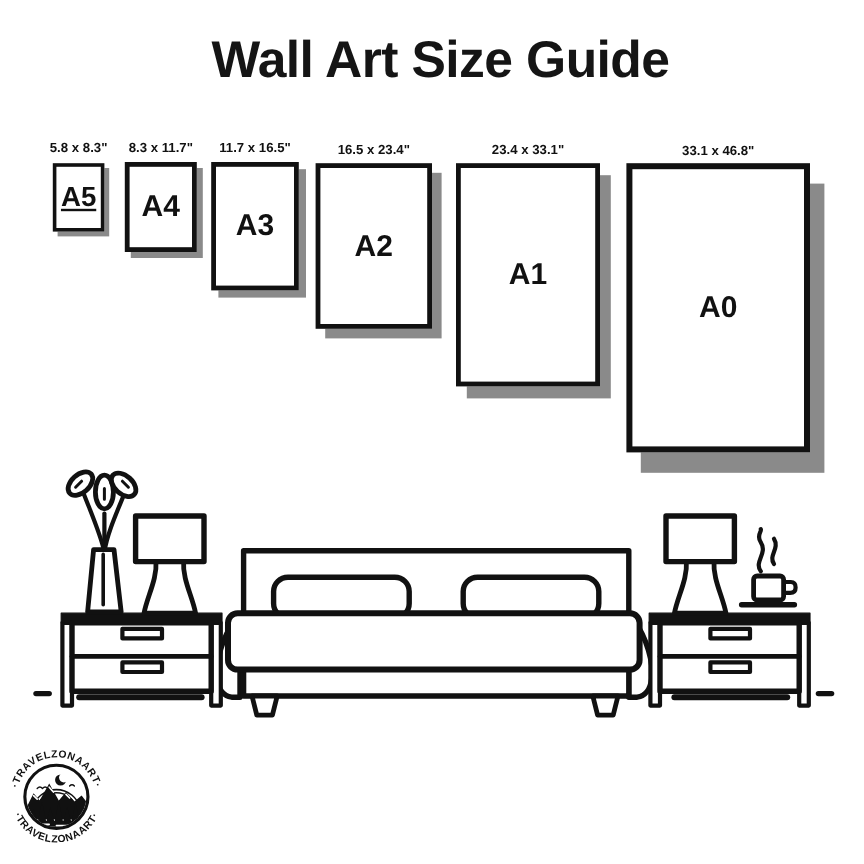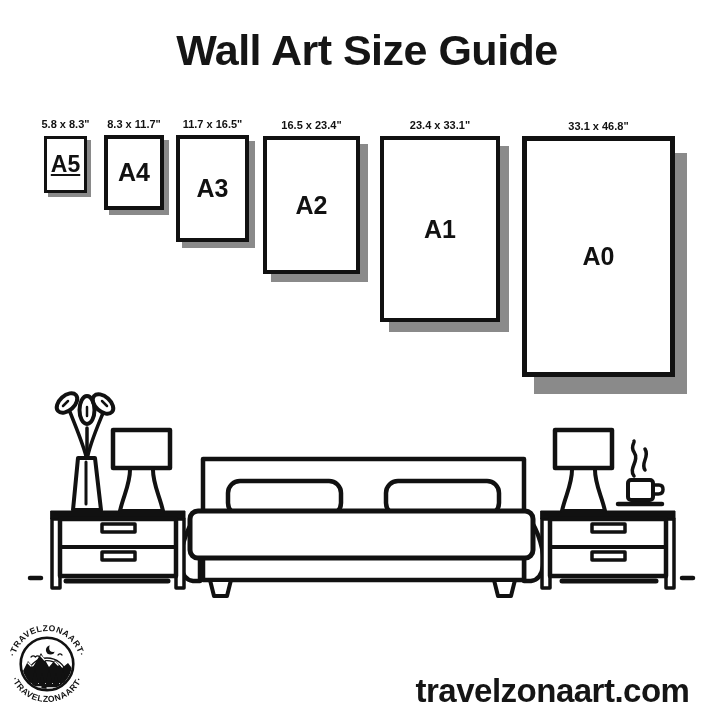--- a/index.html
+++ b/index.html
@@ -166,15 +166,14 @@
         <path d="M 31,657 q 2.2,-2.2 4.4,0 M 35.4,657 q 2.2,-2.2 4.4,0 M 58,655 q 2,-2 4,0" stroke="#111" stroke-width="1.2"></path>
         <path d="M 20,677 L 28,661 L 33,667 L 41,653 L 49,667 L 55,660 L 62,668 L 68,663 L 75,672 L 75,683 L 20,683 Z" fill="#111"></path>
         <path d="M 28,663 l 3,3 M 41,656 l 3.5,4 M 55,662 l 3,3" stroke="#fff" stroke-width="1.4"></path>
         <path d="M 17,687 L 21,670 L 25,687 Z M 24,687 L 28,674 L 32,687 Z M 31,687 L 35,668 L 39,687 Z M 38,687 L 42,673 L 46,687 Z M 45,687 L 49,668 L 53,687 Z M 52,687 L 56,673 L 60,687 Z M 59,687 L 63,669 L 67,687 Z M 66,687 L 70,674 L 74,687 Z" fill="#111"></path>
         <rect x="20" y="684" width="54" height="8" fill="#111"></rect>
         <path d="M 27,687 H 41 M 47,688 H 60 M 31,690 H 52" stroke="#fff" stroke-width="1.3"></path>
       </g>
     </g>
   </svg>
 
-  <div class="website">travelzonaart.com</div>
 
 </div>
 
 </body></html>

